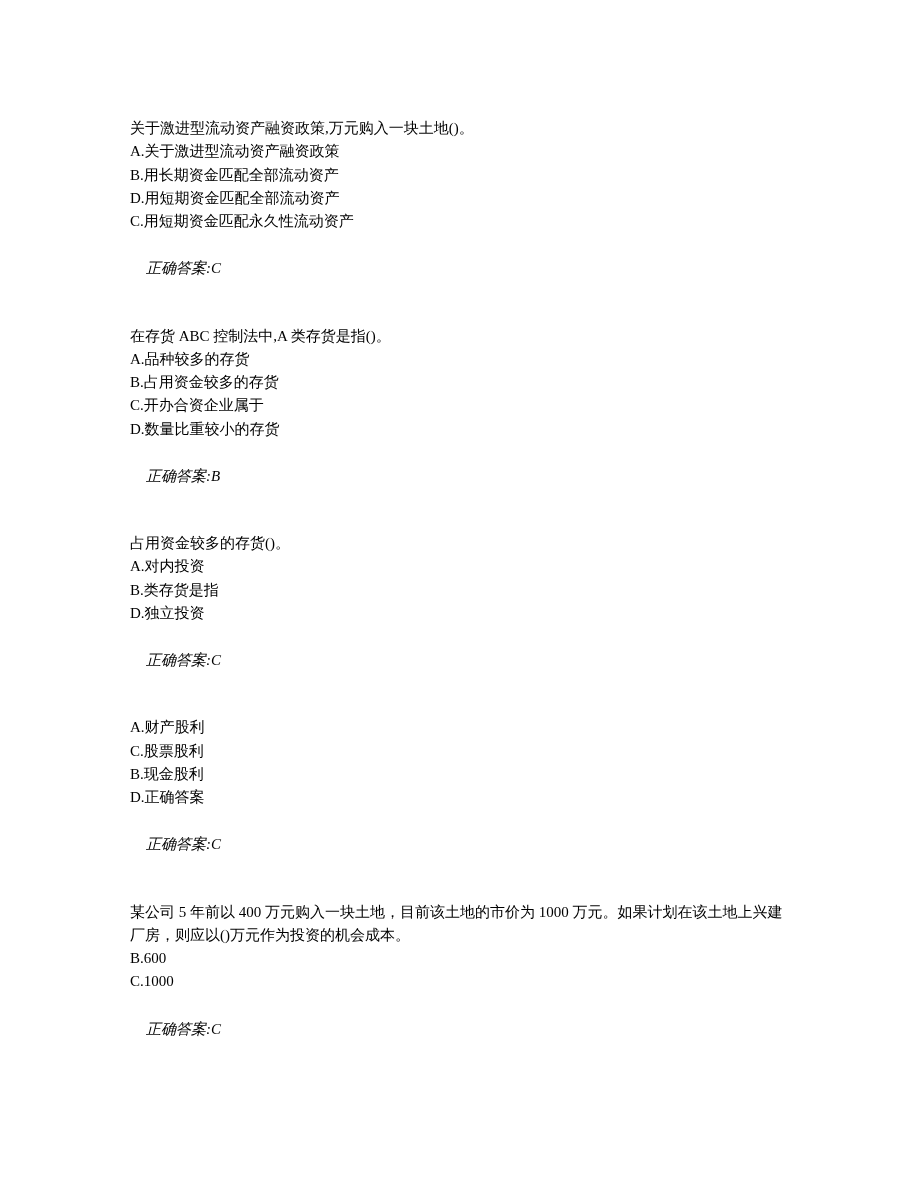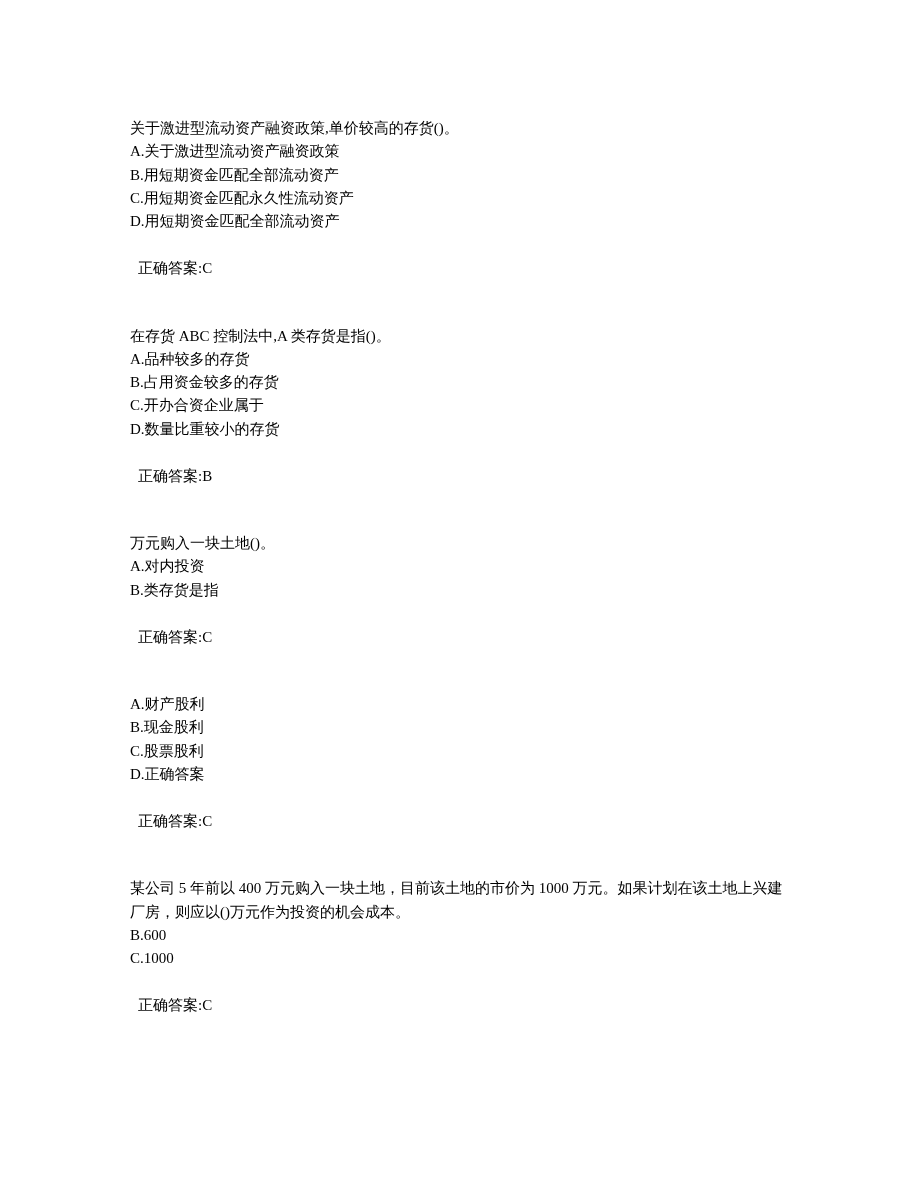--- a/index.html
+++ b/index.html
@@ -20,58 +20,60 @@
     .question-block {
       margin-bottom: 44px;
     }
     .question-text {
       margin: 0;
     }
     .option {
       margin: 0;
     }
     .answer {
-      margin: 8px;
+      margin: 16px;
       margin-top: 24px;
+      font-style: italic;
     }
   </style>
 </head>
 <body>
 
 <div class="page">
 
   <div class="question-block">
-    <p class="question-text">关于激进型流动资产融资政策,单价较高的存货()。</p>
+    <p class="question-text">关于激进型流动资产融资政策,万元购入一块土地()。</p>
     <p class="option">A.关于激进型流动资产融资政策</p>
-    <p class="option">B.用短期资金匹配全部流动资产</p>
+    <p class="option">B.用长期资金匹配全部流动资产</p>
+    <p class="option">D.用短期资金匹配全部流动资产</p>
     <p class="option">C.用短期资金匹配永久性流动资产</p>
-    <p class="option">D.用短期资金匹配全部流动资产</p>
     <p class="answer"><span>正确答案:</span><span>C</span></p>
   </div>
 
   <div class="question-block">
     <p class="question-text">在存货 ABC 控制法中,A 类存货是指()。</p>
     <p class="option">A.品种较多的存货</p>
     <p class="option">B.占用资金较多的存货</p>
     <p class="option">C.开办合资企业属于</p>
     <p class="option">D.数量比重较小的存货</p>
     <p class="answer"><span>正确答案:</span><span>B</span></p>
   </div>
 
   <div class="question-block">
-    <p class="question-text">万元购入一块土地()。</p>
+    <p class="question-text">占用资金较多的存货()。</p>
     <p class="option">A.对内投资</p>
     <p class="option">B.类存货是指</p>
+    <p class="option">D.独立投资</p>
     <p class="answer"><span>正确答案:</span><span>C</span></p>
   </div>
 
   <div class="question-block">
     <p class="option">A.财产股利</p>
+    <p class="option">C.股票股利</p>
     <p class="option">B.现金股利</p>
-    <p class="option">C.股票股利</p>
     <p class="option">D.正确答案</p>
     <p class="answer"><span>正确答案:</span><span>C</span></p>
   </div>
 
   <div class="question-block">
     <p class="question-text">某公司 5 年前以 400 万元购入一块土地，目前该土地的市价为 1000 万元。如果计划在该土地上兴建厂房，则应以()万元作为投资的机会成本。</p>
     <p class="option">B.600</p>
     <p class="option">C.1000</p>
     <p class="answer"><span>正确答案:</span><span>C</span></p>
   </div>

